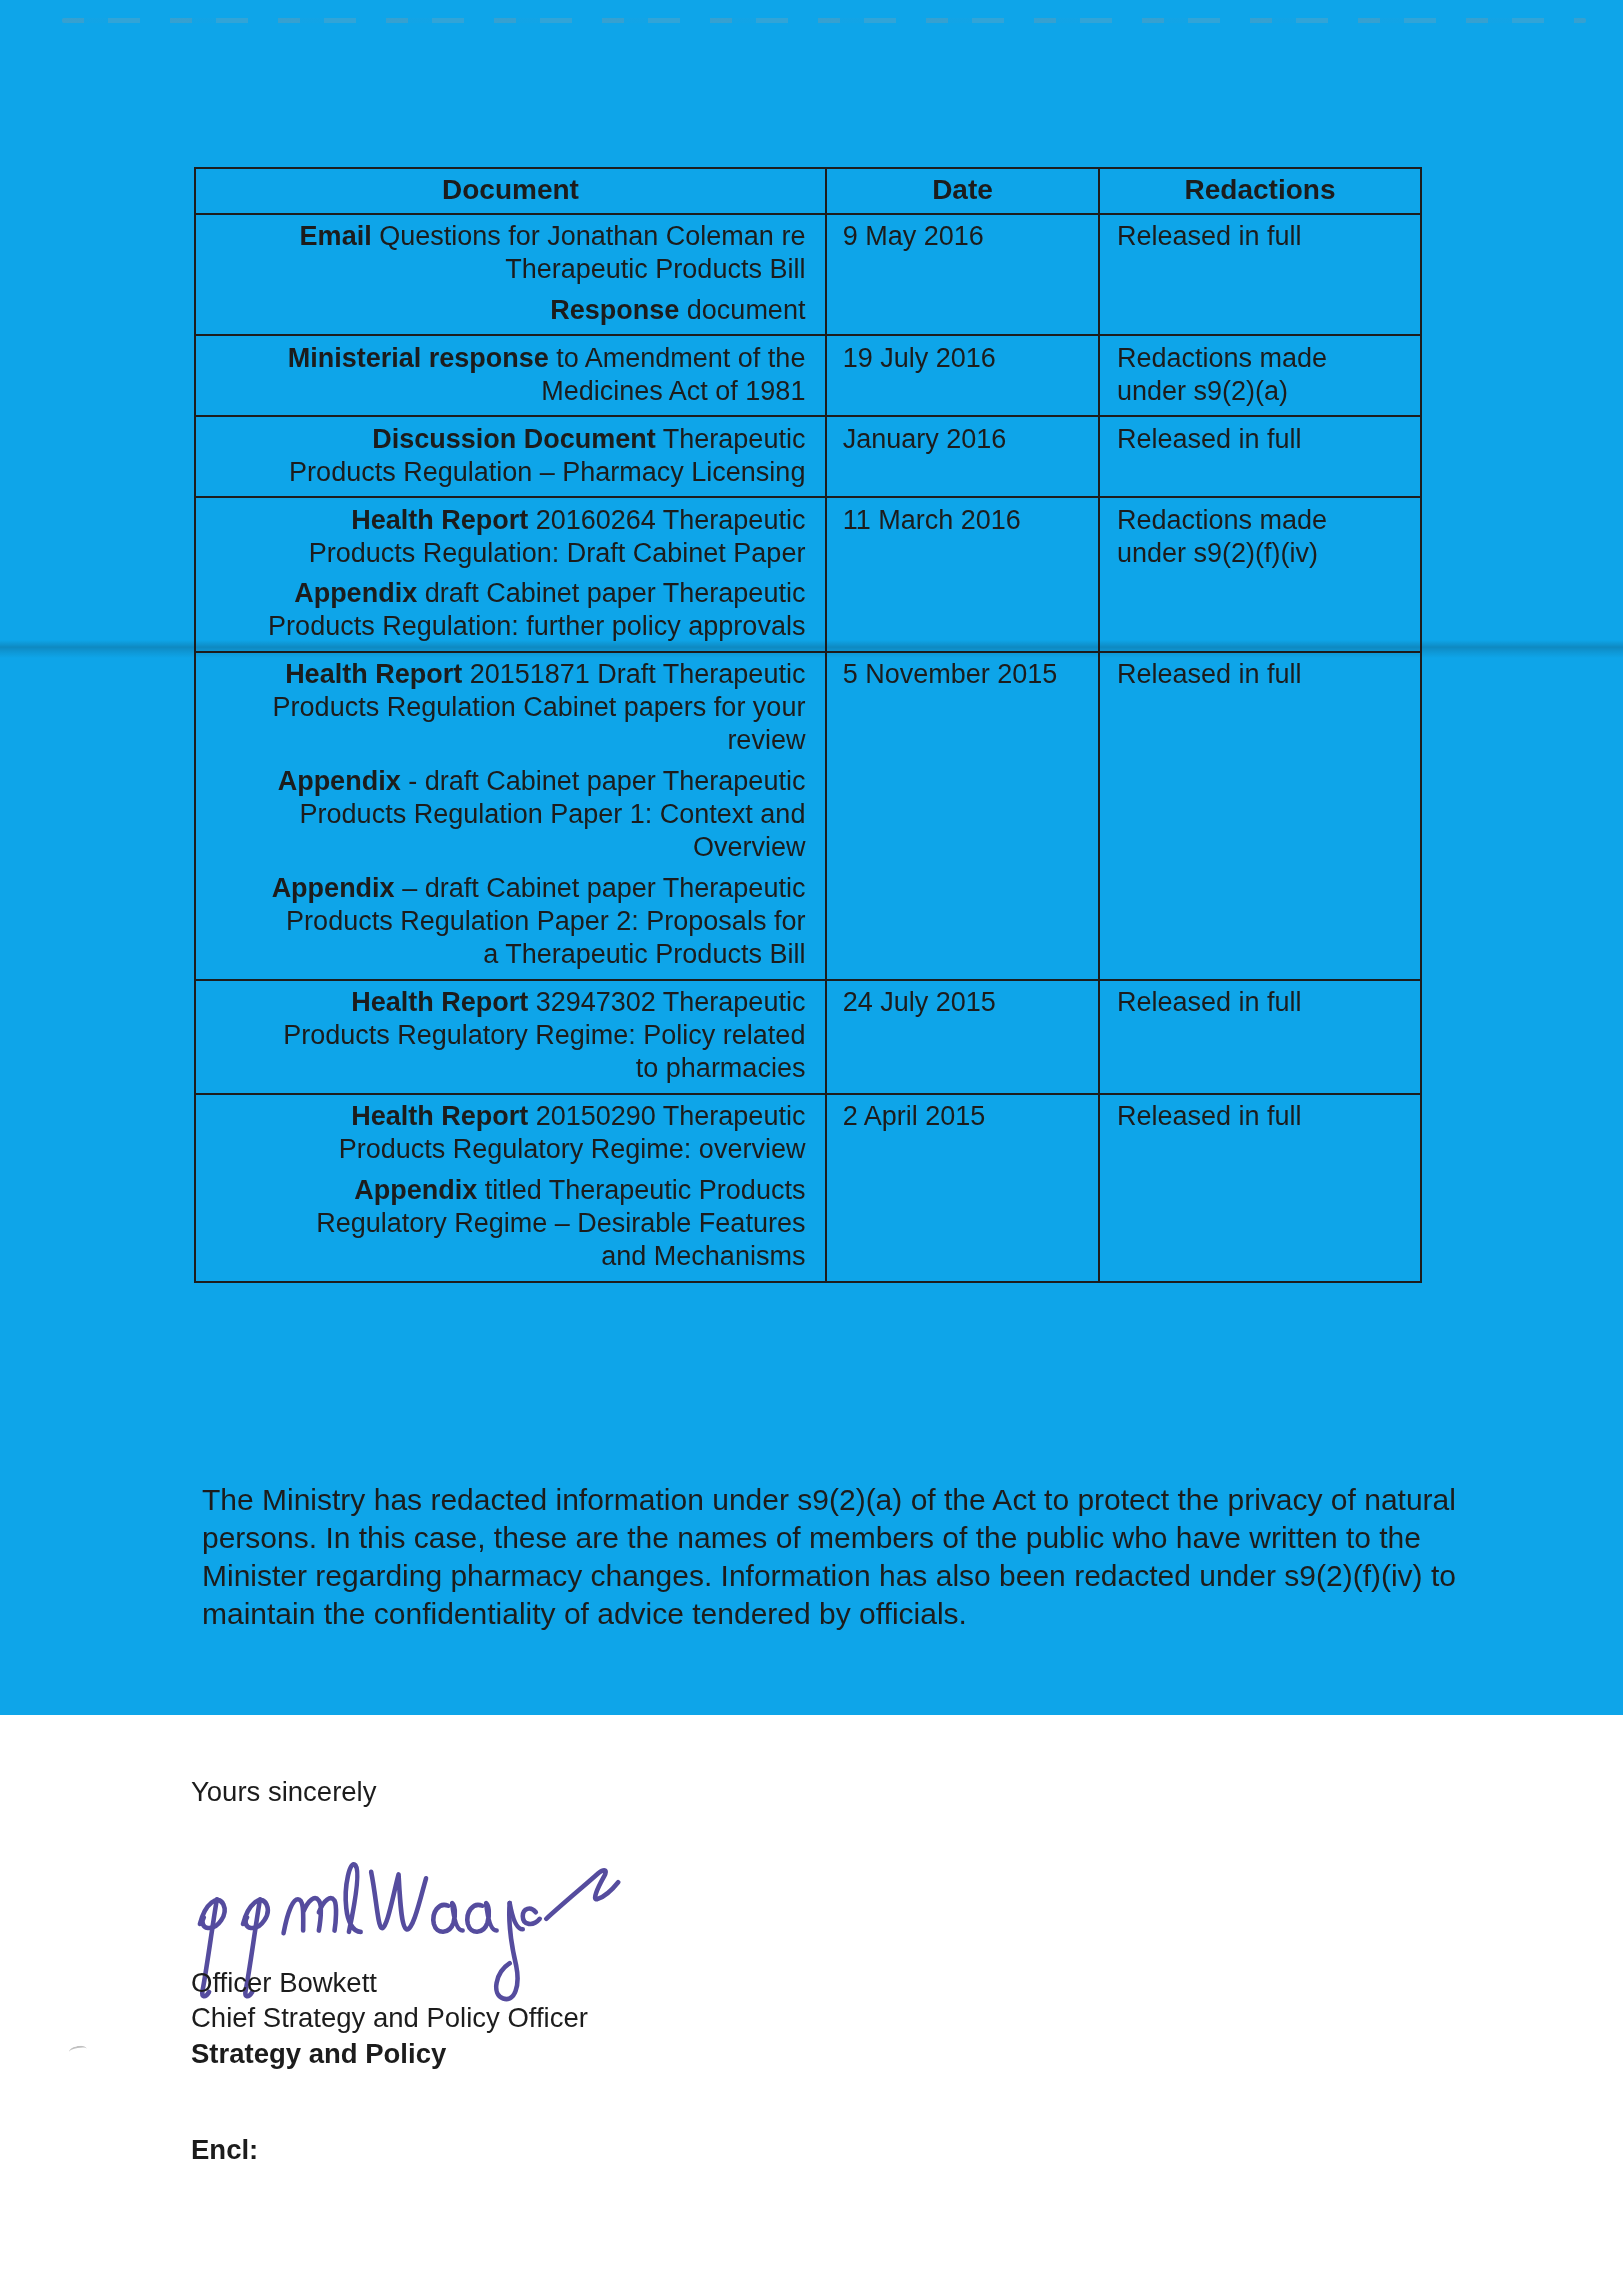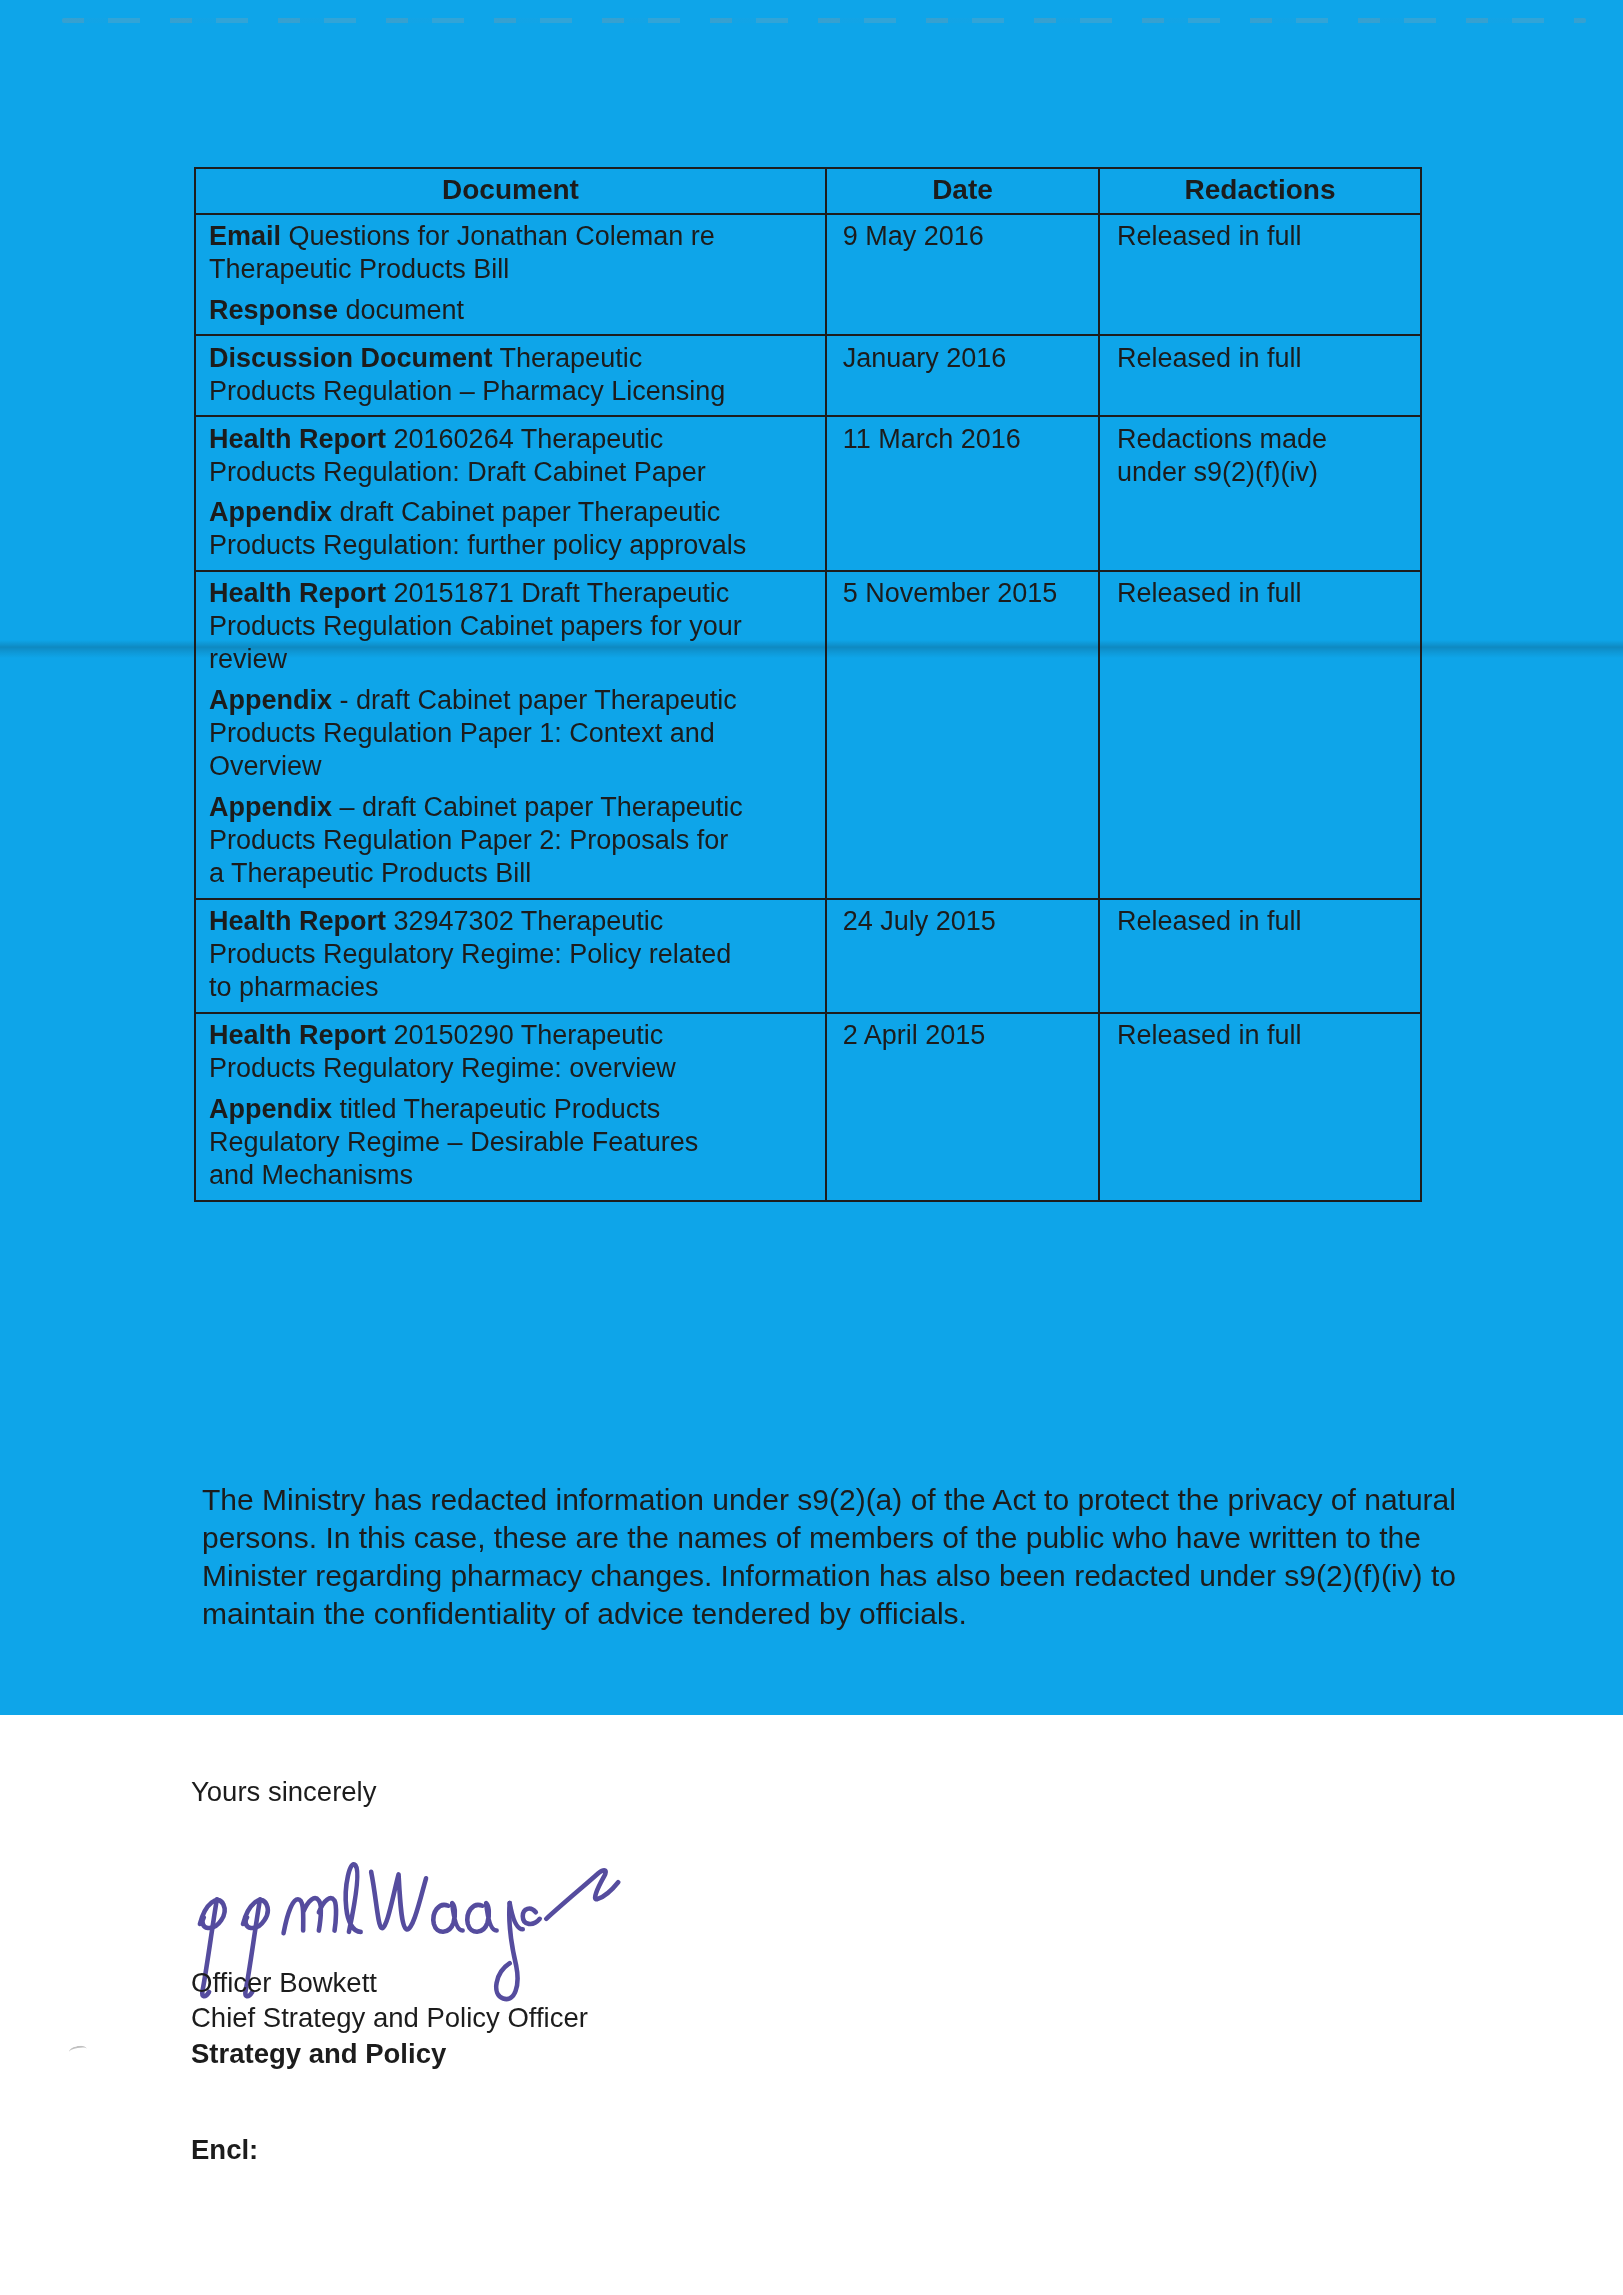--- a/index.html
+++ b/index.html
@@ -78,21 +78,21 @@
     padding: 5.2px 2.6px 6.5px;
     border-bottom: 2.6px solid #1d1d1d;
   }
   .doc-table td {
     font-size: 27px;
     line-height: 33px;
   }
   td.document-cell { padding: 5.2px 19.6px 7.8px 13px; }
   td.date-cell     { padding: 5.2px 5.2px 5.2px 15.7px; white-space: pre-line; }
   td.redactions-cell { padding: 5.2px 5.2px 5.2px 17px; white-space: pre-line; }
-  .document-entry { margin: 0 0 7.8px 0; }
+  .document-entry { margin: 0 0 7.8px 0; text-align: right; }
   .document-entry:last-child { margin-bottom: 0; }
   .document-entry .lead { font-weight: bold; }
   .document-entry .rest { white-space: pre-line; }
 
   
   .para {
     position: absolute;
     left: 202px;
     width: 1256px;
     font-size: 30px;
@@ -135,20 +135,29 @@
           <td class="document-cell">
             <div class="document-entry"><span class="lead">Email</span><span class="rest"> Questions for Jonathan Coleman re
 Therapeutic Products Bill</span></div>
             <div class="document-entry"><span class="lead">Response</span><span class="rest"> document</span></div>
           </td>
           <td class="date-cell">9 May 2016</td>
           <td class="redactions-cell">Released in full</td>
         </tr>
         <tr>
           <td class="document-cell">
+            <div class="document-entry"><span class="lead">Ministerial response</span><span class="rest"> to Amendment of the
+Medicines Act of 1981</span></div>
+          </td>
+          <td class="date-cell">19 July 2016</td>
+          <td class="redactions-cell">Redactions made
+under s9(2)(a)</td>
+        </tr>
+        <tr>
+          <td class="document-cell">
             <div class="document-entry"><span class="lead">Discussion Document</span><span class="rest"> Therapeutic
 Products Regulation – Pharmacy Licensing</span></div>
           </td>
           <td class="date-cell">January 2016</td>
           <td class="redactions-cell">Released in full</td>
         </tr>
         <tr>
           <td class="document-cell">
             <div class="document-entry"><span class="lead">Health Report</span><span class="rest"> 20160264 Therapeutic
 Products Regulation: Draft Cabinet Paper</span></div>

